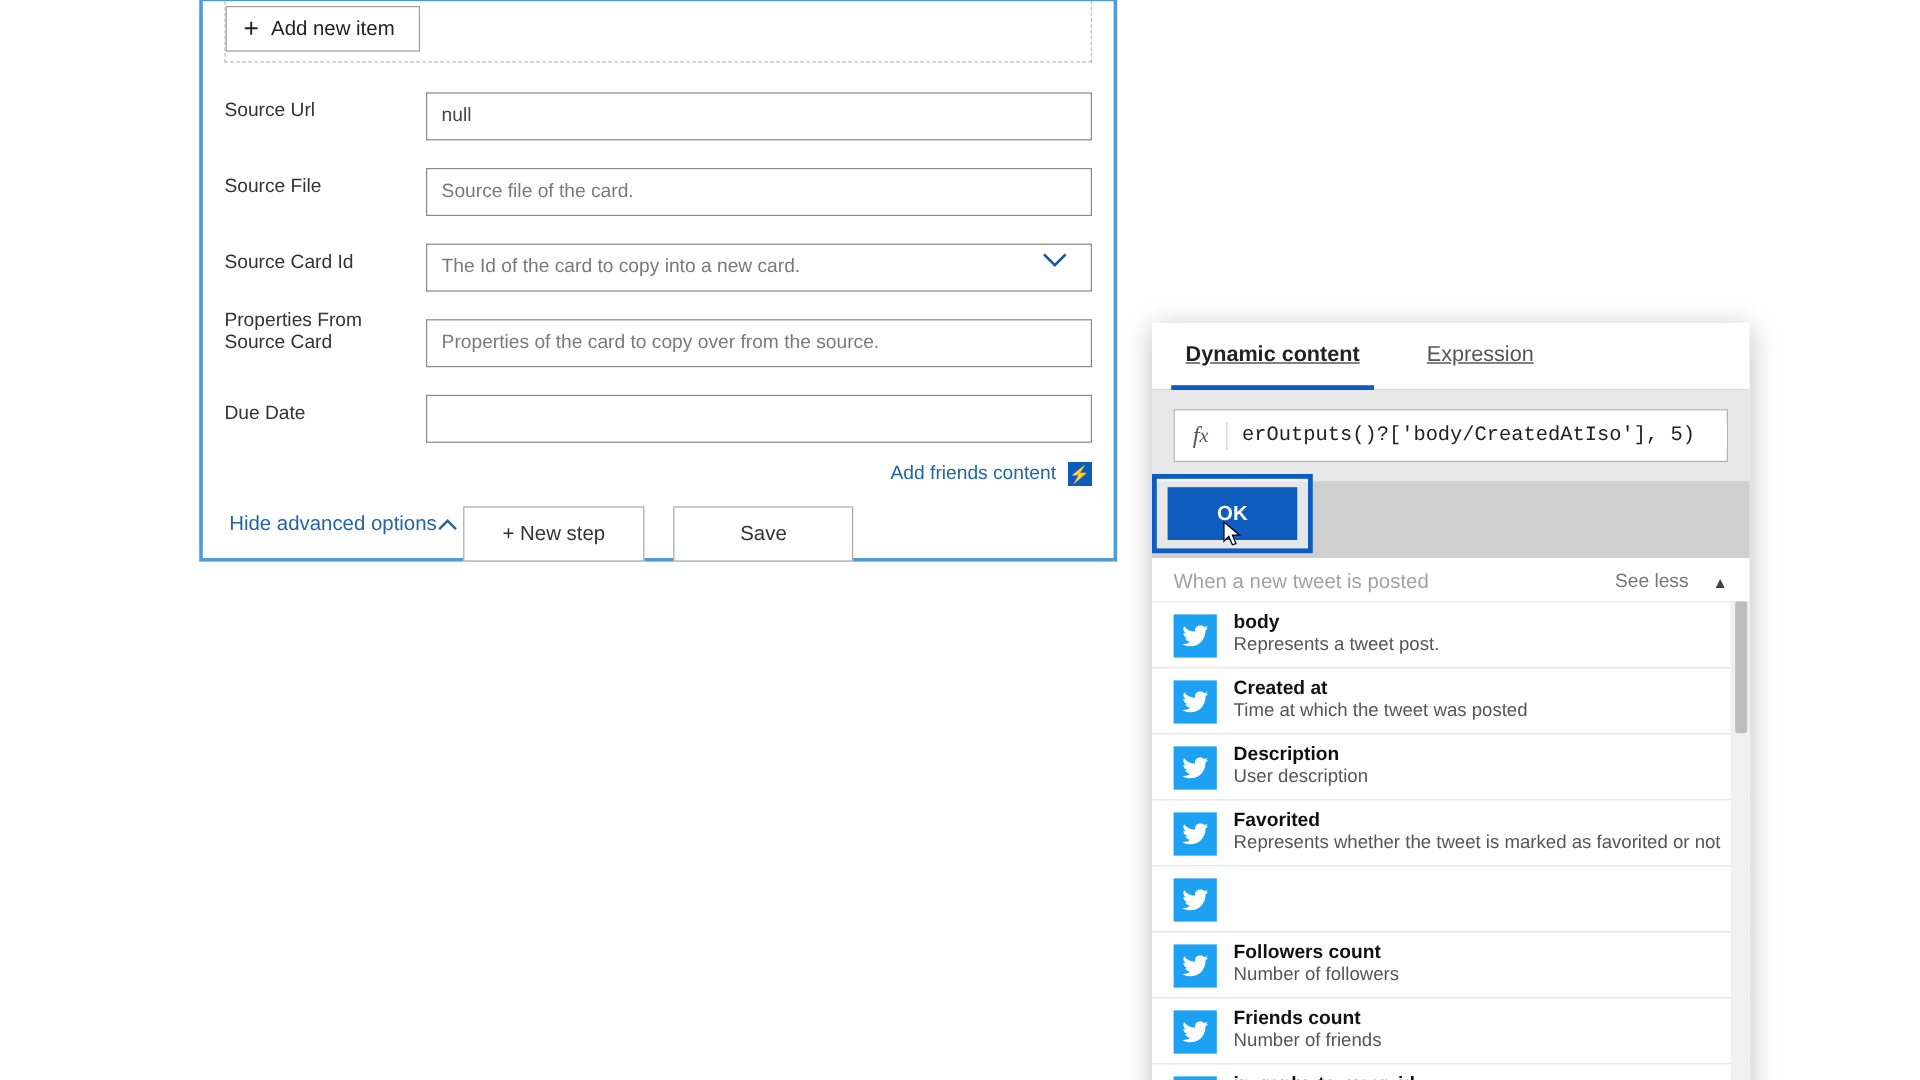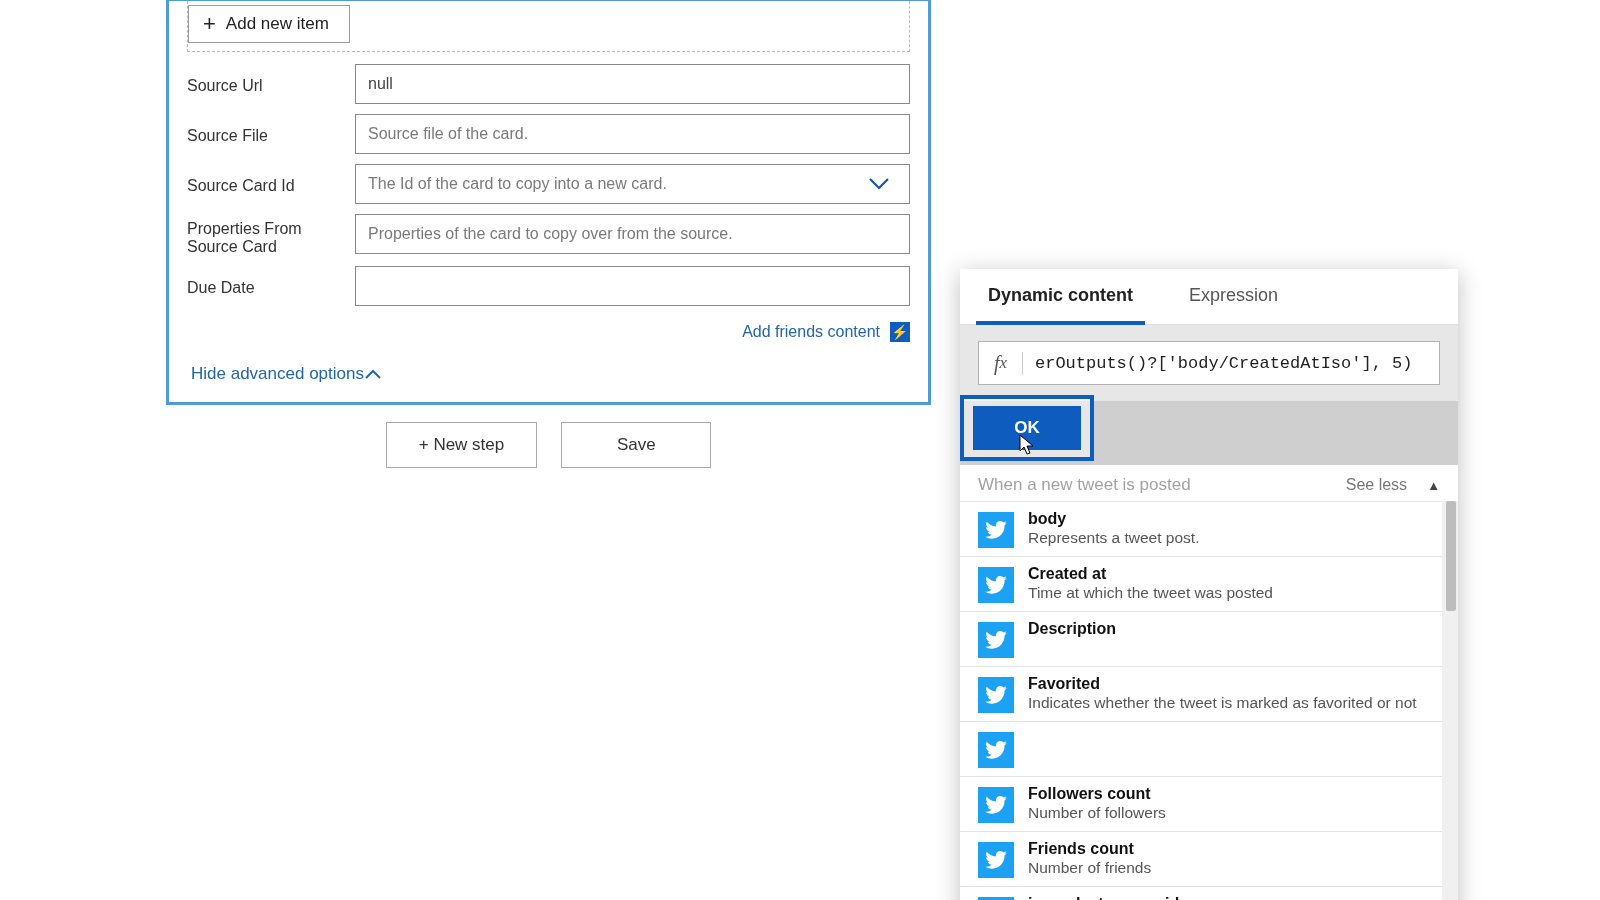--- a/index.html
+++ b/index.html
@@ -65,20 +65,21 @@
   }
   .form-row.multi .form-label { padding-top: 6px; }
   .form-input {
     flex: 1;
     border: 1px solid #888;
     padding: 8px 12px;
     font-size: 16px;
     color: #444;
     background: #fff;
     height: 40px;
+    margin-top: 13px;
   }
   .form-input::placeholder { color: #7a7a7a; }
   .select-wrap { position: relative; flex: 1; }
   .select-wrap .form-input { width: 100%; }
   .chevron {
     position: absolute;
     right: 20px;
     top: 50%;
     transform: translateY(-50%);
     pointer-events: none;
@@ -144,20 +145,21 @@
     left: 960px;
     top: 269px;
     width: 498px;
     background: #fff;
     box-shadow: 0 4px 22px rgba(0,0,0,0.25);
   }
   .dc-tabs {
     display: flex;
     height: 56px;
     border-bottom: 1px solid #dedede;
+    text-decoration: underline;
   }
   .dc-tab {
     padding: 16px 28px 0 28px;
     font-size: 18px;
     color: #555;
     cursor: pointer;
     position: relative;
   }
   .dc-tab.active {
     color: #222;
@@ -433,31 +435,32 @@
         </div>
       </div>
       <div class="dc-item">
         <div class="tw-icon">
           <svg width="22" height="18" viewBox="0 0 24 20">
             <path fill="#fff" d="M24 2.3c-.9.4-1.8.7-2.8.8 1-.6 1.8-1.6 2.2-2.7-1 .6-2 1-3.1 1.2C19.4.6 18.1 0 16.7 0c-2.7 0-4.9 2.2-4.9 4.9 0 .4 0 .8.1 1.1C7.7 5.8 4.1 3.9 1.7.9c-.4.7-.7 1.6-.7 2.5 0 1.7.9 3.2 2.2 4.1-.8 0-1.6-.3-2.2-.6v.1c0 2.4 1.7 4.4 4 4.8-.4.1-.9.2-1.3.2-.3 0-.6 0-.9-.1.6 2 2.5 3.4 4.6 3.4-1.7 1.3-3.9 2.1-6.2 2.1H0c2.2 1.4 4.8 2.2 7.5 2.2 9.1 0 14-7.5 14-14v-.6c1-.7 1.8-1.6 2.5-2.7z"></path>
           </svg>
         </div>
         <div class="dc-item-text">
           <div class="dc-item-title">Description</div>
+          <div class="dc-item-desc">User description</div>
         </div>
       </div>
       <div class="dc-item">
         <div class="tw-icon">
           <svg width="22" height="18" viewBox="0 0 24 20">
             <path fill="#fff" d="M24 2.3c-.9.4-1.8.7-2.8.8 1-.6 1.8-1.6 2.2-2.7-1 .6-2 1-3.1 1.2C19.4.6 18.1 0 16.7 0c-2.7 0-4.9 2.2-4.9 4.9 0 .4 0 .8.1 1.1C7.7 5.8 4.1 3.9 1.7.9c-.4.7-.7 1.6-.7 2.5 0 1.7.9 3.2 2.2 4.1-.8 0-1.6-.3-2.2-.6v.1c0 2.4 1.7 4.4 4 4.8-.4.1-.9.2-1.3.2-.3 0-.6 0-.9-.1.6 2 2.5 3.4 4.6 3.4-1.7 1.3-3.9 2.1-6.2 2.1H0c2.2 1.4 4.8 2.2 7.5 2.2 9.1 0 14-7.5 14-14v-.6c1-.7 1.8-1.6 2.5-2.7z"></path>
           </svg>
         </div>
         <div class="dc-item-text">
           <div class="dc-item-title">Favorited</div>
-          <div class="dc-item-desc">Indicates whether the tweet is marked as favorited or not</div>
+          <div class="dc-item-desc">Represents whether the tweet is marked as favorited or not</div>
         </div>
       </div>
       <div class="dc-item">
         <div class="tw-icon">
           <svg width="22" height="18" viewBox="0 0 24 20">
             <path fill="#fff" d="M24 2.3c-.9.4-1.8.7-2.8.8 1-.6 1.8-1.6 2.2-2.7-1 .6-2 1-3.1 1.2C19.4.6 18.1 0 16.7 0c-2.7 0-4.9 2.2-4.9 4.9 0 .4 0 .8.1 1.1C7.7 5.8 4.1 3.9 1.7.9c-.4.7-.7 1.6-.7 2.5 0 1.7.9 3.2 2.2 4.1-.8 0-1.6-.3-2.2-.6v.1c0 2.4 1.7 4.4 4 4.8-.4.1-.9.2-1.3.2-.3 0-.6 0-.9-.1.6 2 2.5 3.4 4.6 3.4-1.7 1.3-3.9 2.1-6.2 2.1H0c2.2 1.4 4.8 2.2 7.5 2.2 9.1 0 14-7.5 14-14v-.6c1-.7 1.8-1.6 2.5-2.7z"></path>
           </svg>
         </div>
       </div>
       <div class="dc-item">

